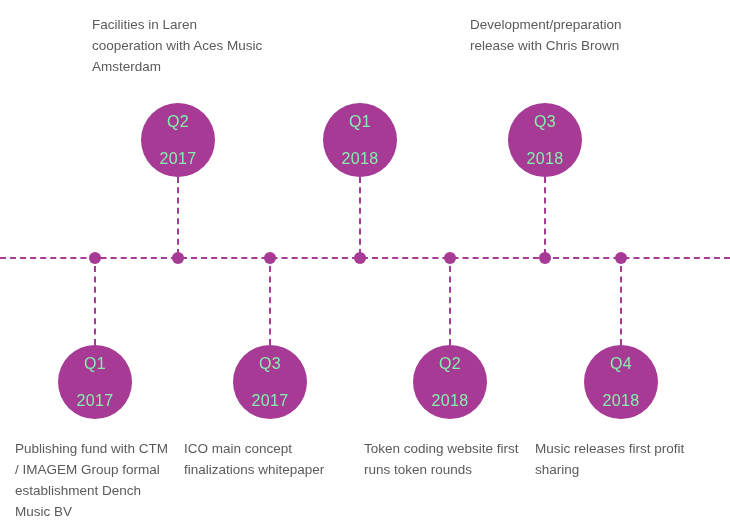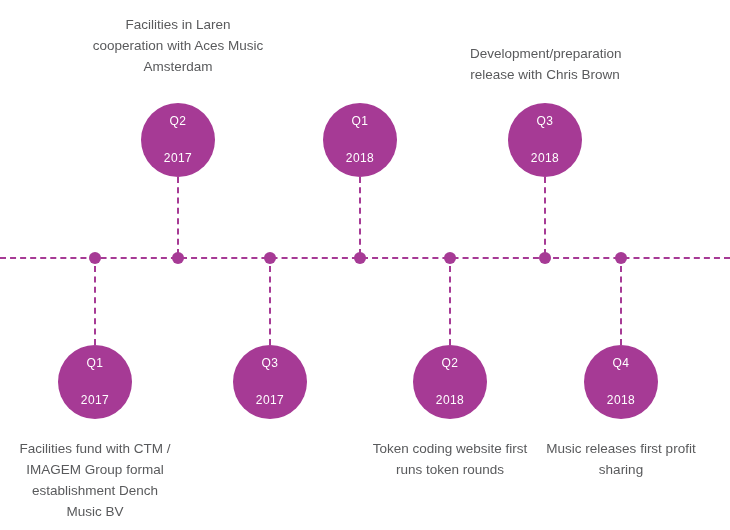--- a/index.html
+++ b/index.html
@@ -26,41 +26,40 @@
     position: absolute;
     top: 0;
     height: 530px;
     width: 190px;
   }
   .desc {
     position: absolute;
     left: 50%;
     transform: translateX(-50%);
     width: 172px;
-    text-align: center;
     color: #595a5c;
     font-size: 13.5px;
     line-height: 21px;
   }
   .milestone.above .desc { top: 14px; }
   .milestone.below .desc { top: 438px; }
   .circle {
     position: absolute;
     left: 50%;
     transform: translateX(-50%);
     width: 74px;
     height: 74px;
     border-radius: 50%;
     background: #a63a95;
-    color: #ffffff;
+    color: #86efac;
     display: flex;
     flex-direction: column;
     align-items: center;
     justify-content: center;
-    font-size: 12px;
+    font-size: 16px;
     line-height: 21px;
     letter-spacing: 0.4px;
     gap: 16px;
   }
   .milestone.above .circle { top: 103px; }
   .milestone.below .circle { top: 345px; }
   .connector {
     position: absolute;
     left: calc(50% - 1px);
     width: 0;
@@ -79,57 +78,58 @@
   }
   
   .m0 { left: 0px; }
   .m1 { left: 83px; }
   .m2 { left: 175px; }
   .m3 { left: 265px; }
   .m4 { left: 355px; }
   .m5 { left: 450px; }
   .m6 { left: 526px; }
   .m3 .desc { width: 180px; }
-  .m5 .desc { width: 150px; margin-top: 29px; }
+  .m5 .desc { width: 150px; }
   .m0 .desc { width: 160px; }
 </style>
 </head>
 <body>
 
 <div class="stage">
 
   <div class="axis"></div>
 
   <div class="milestone below m0">
     <div class="dot"></div>
     <div class="connector"></div>
     <div class="circle">
       <span>Q1</span>
       <span>2017</span>
     </div>
-    <div class="desc">Facilities fund with CTM / IMAGEM Group formal establishment Dench Music BV</div>
+    <div class="desc">Publishing fund with CTM / IMAGEM Group formal establishment Dench Music BV</div>
   </div>
 
   <div class="milestone above m1">
     <div class="dot"></div>
     <div class="connector"></div>
     <div class="circle">
       <span>Q2</span>
       <span>2017</span>
     </div>
     <div class="desc">Facilities in Laren cooperation with Aces Music Amsterdam</div>
   </div>
 
   <div class="milestone below m2">
     <div class="dot"></div>
     <div class="connector"></div>
     <div class="circle">
       <span>Q3</span>
       <span>2017</span>
     </div>
+    <div class="desc">ICO main concept finalizations whitepaper</div>
   </div>
 
   <div class="milestone above m3">
     <div class="dot"></div>
     <div class="connector"></div>
     <div class="circle">
       <span>Q1</span>
       <span>2018</span>
     </div>
   </div>

